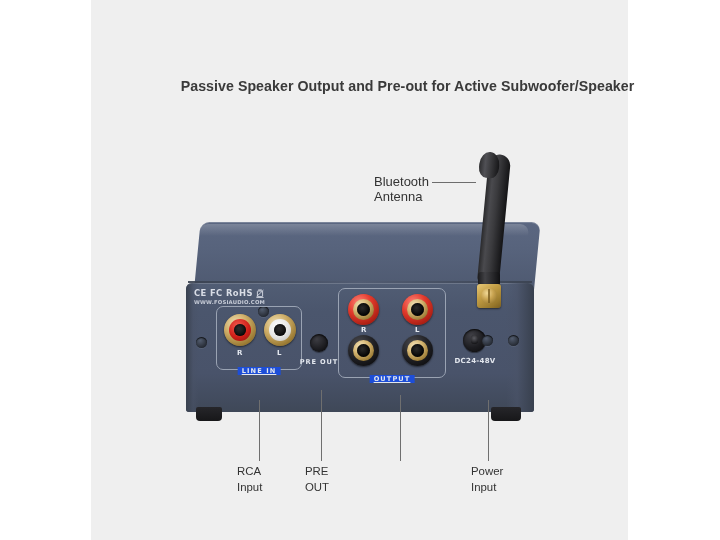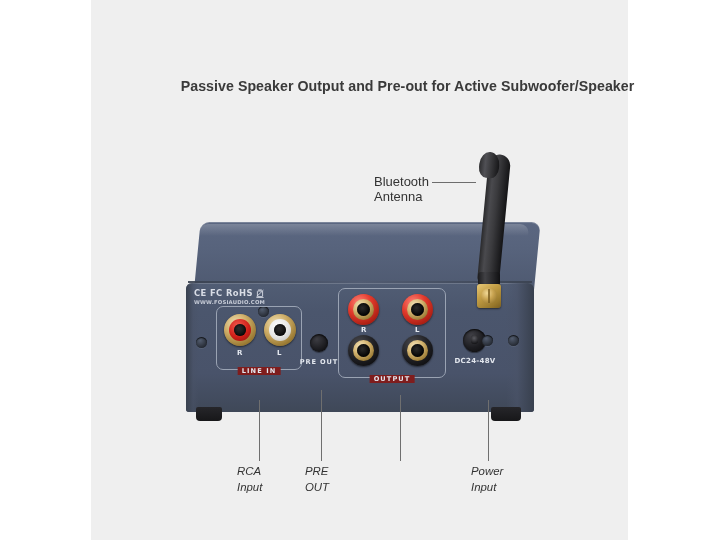--- a/index.html
+++ b/index.html
@@ -190,28 +190,29 @@
   .group {
     position: absolute;
     border: 1px solid #9aa3b3;
     border-radius: 7px;
   }
   .group-label {
     position: absolute;
     bottom: -6px;
     left: 50%;
     transform: translateX(-50%);
-    background: #7f1d1d;
+    background: #1d4ed8;
     padding: 0 4px;
     font-size: 6.6px;
     font-weight: bold;
     letter-spacing: 1.1px;
     color: #e3e7ee;
     font-family: "DejaVu Sans", sans-serif;
     white-space: nowrap;
+    text-decoration: underline;
   }
 
   #grp-linein { left: 30px; top: 84px; width: 84px; height: 62px; }
   #grp-output { left: 152px; top: 66px; width: 106px; height: 88px; }
 
   
   .rca {
     position: absolute;
     width: 32px; height: 32px;
     border-radius: 50%;
@@ -398,21 +399,20 @@
     background: #6f6f6f;
   }
 
   
   .callout {
     position: absolute;
     font-size: 11.4px;
     line-height: 15.5px;
     color: #333333;
     white-space: pre-line;
-    font-style: italic;
   }
 </style>
 </head>
 <body>
 
 <div id="page">
 
   <div class="panel"></div>
 
   <div class="subtitle">Passive Speaker Output and Pre-out for Active Subwoofer/Speaker</div>

